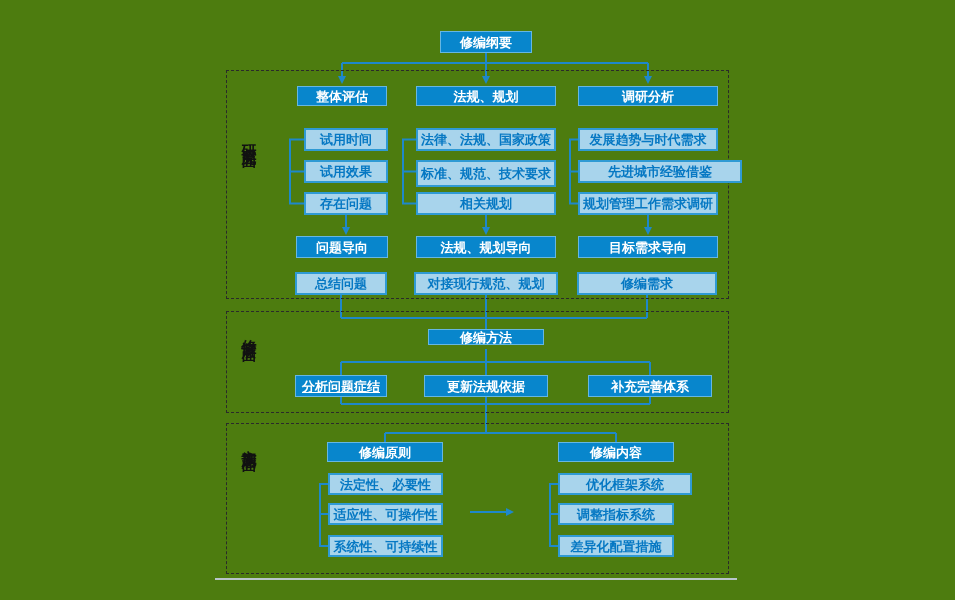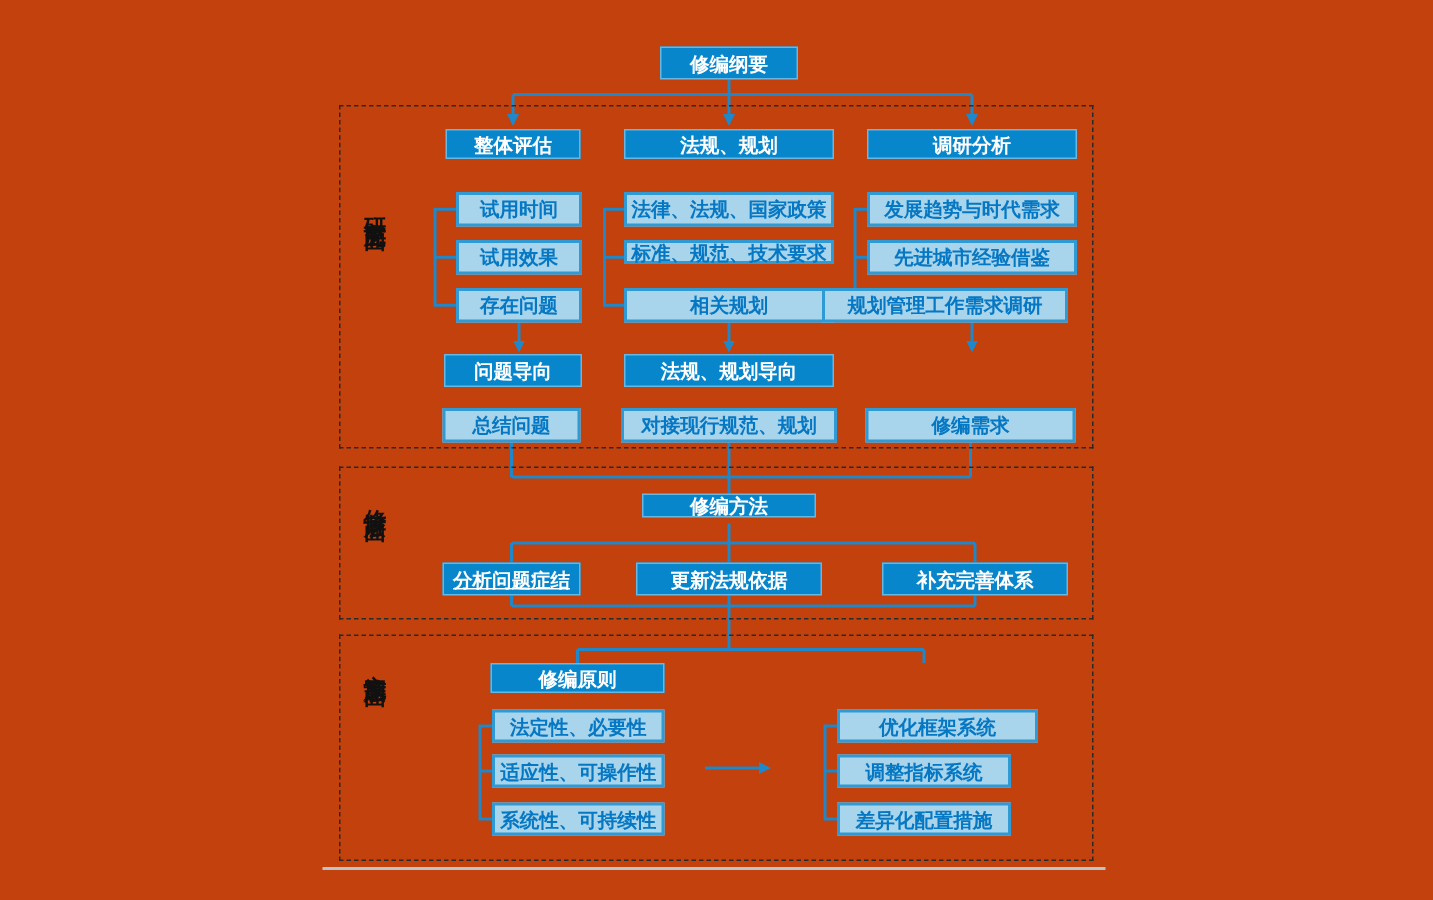--- a/index.html
+++ b/index.html
@@ -1,18 +1,18 @@
 <!DOCTYPE html>
 <html><head>
 <meta charset="utf-8">
 <style>
   html,body { margin:0; padding:0; }
   .canvas {
     position:relative; width:955px; height:600px;
-    background:#c2410c;
+    background:#4d7c0f;
     font-family:"Liberation Sans", sans-serif;
     overflow:hidden;
   }
   .wires { position:absolute; left:0; top:0; width:955px; height:600px; }
   .frame {
     position:absolute; box-sizing:border-box;
     border:1px dashed #2a2a2a;
   }
   .node {
     position:absolute; box-sizing:border-box;
@@ -89,40 +89,42 @@
 
   <div class="node dark" style="left:297px;top:86px;width:90px;height:20px;">整体评估</div>
   <div class="node dark" style="left:416px;top:86px;width:140px;height:20px;">法规、规划</div>
   <div class="node dark" style="left:578px;top:86px;width:140px;height:20px;">调研分析</div>
 
   <div class="node light" style="left:304px;top:128px;width:84px;height:23px;">试用时间</div>
   <div class="node light" style="left:304px;top:160px;width:84px;height:23px;">试用效果</div>
   <div class="node light" style="left:304px;top:192px;width:84px;height:23px;">存在问题</div>
 
   <div class="node light" style="left:416px;top:128px;width:140px;height:23px;">法律、法规、国家政策</div>
-  <div class="node light" style="left:416px;top:160px;width:140px;height:16px;">标准、规范、技术要求</div>
+  <div class="node light" style="left:416px;top:160px;width:140px;height:27px;">标准、规范、技术要求</div>
   <div class="node light" style="left:416px;top:192px;width:140px;height:23px;">相关规划</div>
 
   <div class="node light" style="left:578px;top:128px;width:140px;height:23px;">发展趋势与时代需求</div>
-  <div class="node light" style="left:578px;top:160px;width:140px;height:23px;">先进城市经验借鉴</div>
-  <div class="node light" style="left:548px;top:192px;width:164px;height:23px;">规划管理工作需求调研</div>
+  <div class="node light" style="left:578px;top:160px;width:164px;height:23px;">先进城市经验借鉴</div>
+  <div class="node light" style="left:578px;top:192px;width:140px;height:23px;">规划管理工作需求调研</div>
 
   <div class="node dark" style="left:296px;top:236px;width:92px;height:22px;">问题导向</div>
   <div class="node dark" style="left:416px;top:236px;width:140px;height:22px;">法规、规划导向</div>
+  <div class="node dark" style="left:578px;top:236px;width:140px;height:22px;">目标需求导向</div>
 
   <div class="node light" style="left:295px;top:272px;width:92px;height:23px;">总结问题</div>
   <div class="node light" style="left:414px;top:272px;width:144px;height:23px;">对接现行规范、规划</div>
   <div class="node light" style="left:577px;top:272px;width:140px;height:23px;">修编需求</div>
 
   <div class="node dark" style="left:428px;top:329px;width:116px;height:16px;">修编方法</div>
   <div class="node dark" style="left:295px;top:375px;width:92px;height:22px;text-decoration:underline;">分析问题症结</div>
   <div class="node dark" style="left:424px;top:375px;width:124px;height:22px;">更新法规依据</div>
   <div class="node dark" style="left:588px;top:375px;width:124px;height:22px;">补充完善体系</div>
 
   <div class="node dark" style="left:327px;top:442px;width:116px;height:20px;">修编原则</div>
+  <div class="node dark" style="left:558px;top:442px;width:116px;height:20px;">修编内容</div>
 
   <div class="node light" style="left:328px;top:473px;width:115px;height:22px;">法定性、必要性</div>
   <div class="node light" style="left:328px;top:503px;width:115px;height:22px;">适应性、可操作性</div>
   <div class="node light" style="left:328px;top:535px;width:115px;height:22px;">系统性、可持续性</div>
 
   <div class="node light" style="left:558px;top:473px;width:134px;height:22px;">优化框架系统</div>
   <div class="node light" style="left:558px;top:503px;width:116px;height:22px;">调整指标系统</div>
   <div class="node light" style="left:558px;top:535px;width:116px;height:22px;">差异化配置措施</div>
 
   <div class="baseline" style="left:215px;top:578px;width:522px;"></div>

